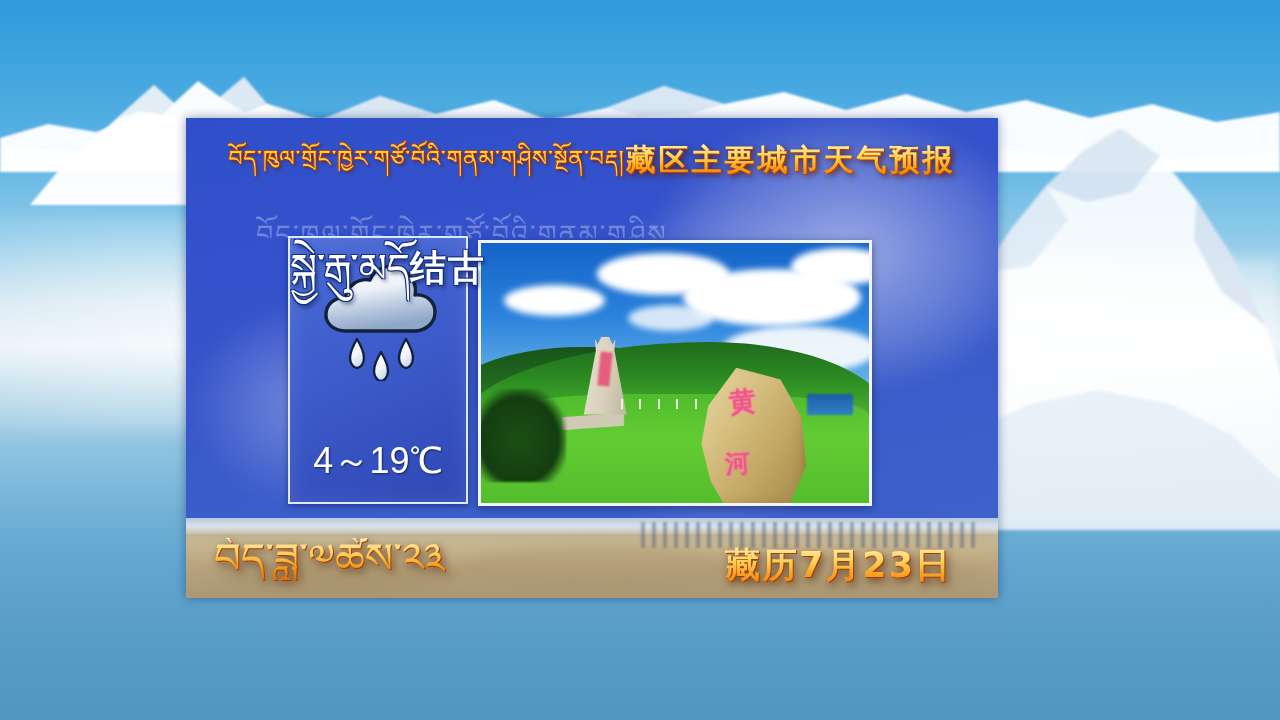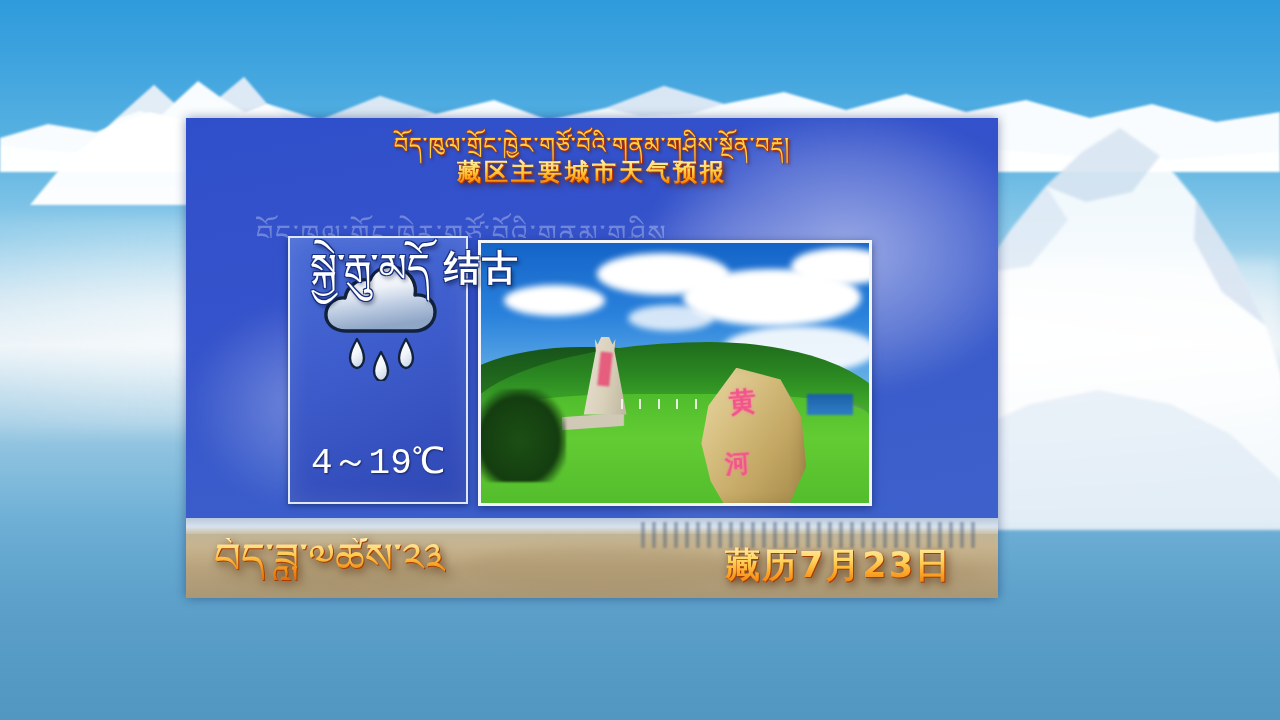--- a/index.html
+++ b/index.html
@@ -94,33 +94,33 @@
   .watermark-band{
     position:absolute; left:70px; top:86px; width:660px; height:34px;
     color:rgba(255,255,255,.30);
     font-size:27px; letter-spacing:2px; white-space:nowrap; overflow:hidden;
     filter:blur(.7px); pointer-events:none; user-select:none;
   }
 
   
   .header{
     position:absolute; left:0; right:0; top:0; height:82px;
-    display:flex; flex-direction:column; align-items:center; justify-content:center;
+    display:flex; flex-direction:row; align-items:center; justify-content:center;
     gap:1px; z-index:4;
   }
   .tb-title{
     font-size:22px; line-height:1.15; white-space:nowrap;
     color:#ffd24a;
     text-shadow:
       1px 1px 0 #b03000, -1px 0 0 #c24400, 0 -1px 0 #c24400,
       2px 2px 3px rgba(90,20,0,.75);
     letter-spacing:1px;
   }
   .cn-title{
-    font-size:24px; font-weight:bold; line-height:1.1; white-space:nowrap;
+    font-size:30px; font-weight:bold; line-height:1.1; white-space:nowrap;
     letter-spacing:3px;
     color:#ffd24a;
     background:linear-gradient(to bottom,#fff2b0 0%,#ffd24a 45%,#ffa817 70%,#f07a00 100%);
     -webkit-background-clip:text; background-clip:text;
     -webkit-text-fill-color:transparent;
     filter:drop-shadow(1px 1px 0 #c03800) drop-shadow(2px 2px 3px rgba(80,18,0,.7));
   }
 
   
   .info-card{
@@ -131,31 +131,30 @@
     z-index:5;
   }
   .icon-wrap{
     position:absolute; left:0; right:0; top:18px; height:128px;
     display:flex; align-items:center; justify-content:center;
   }
   .icon-wrap svg{ width:132px; height:122px; display:block; }
   .temp{
     position:absolute; left:0; right:0; bottom:16px;
     text-align:center; white-space:nowrap;
-    font-family:Liberation Mono, monospace;
+    font-family:Liberation Sans, sans-serif;
     font-size:36px; color:#ffffff;
     text-shadow:1px 1px 2px rgba(0,0,20,.55);
   }
 
   
   .city-line{
     position:absolute; left:104px; top:120px; width:330px; height:60px;
-    display:flex; align-items:center; gap:14px; z-index:6;
+    display:flex; align-items:center; z-index:6;
     white-space:nowrap;
-    padding-left:20px;
   }
   .city-tb{
     font-size:40px; line-height:1; color:#fff;
     text-shadow:1px 1px 0 #17307e, -1px -1px 0 #17307e, 1px -1px 0 #17307e,
                 -1px 1px 0 #17307e, 2px 3px 4px rgba(0,10,50,.6);
   }
   .city-cn{
     font-size:36px; font-weight:bold; color:#fff; letter-spacing:2px;
     text-shadow:1px 1px 0 #17307e, -1px -1px 0 #17307e, 1px -1px 0 #17307e,
                 -1px 1px 0 #17307e, 2px 3px 4px rgba(0,10,50,.6);

